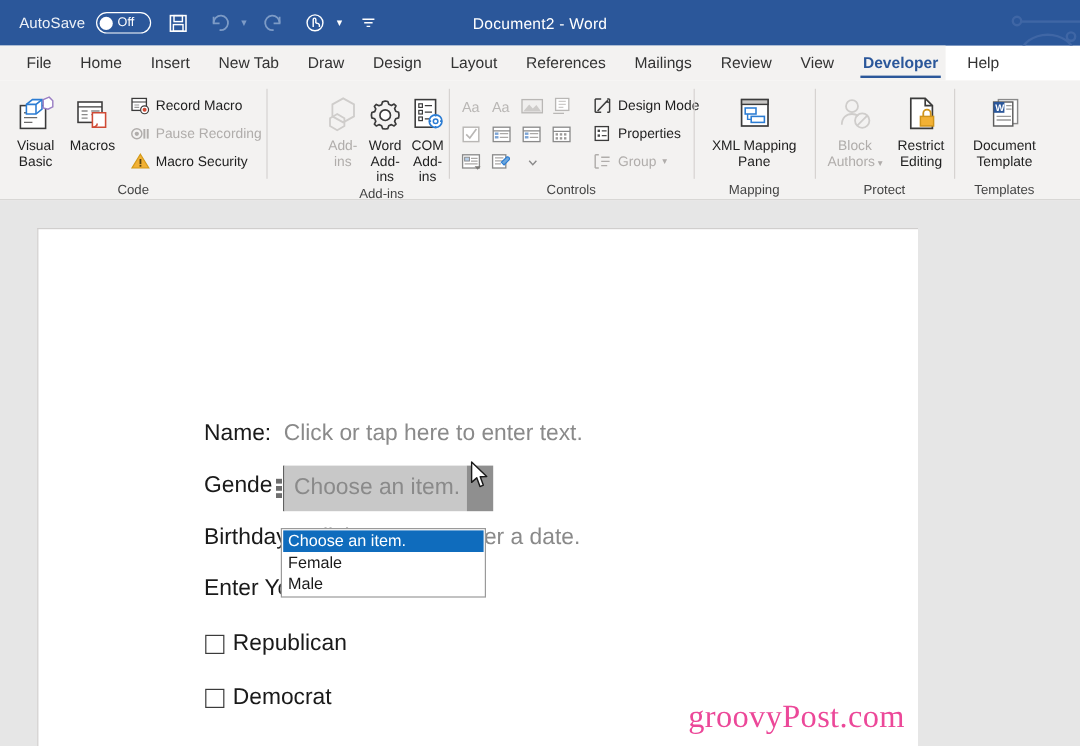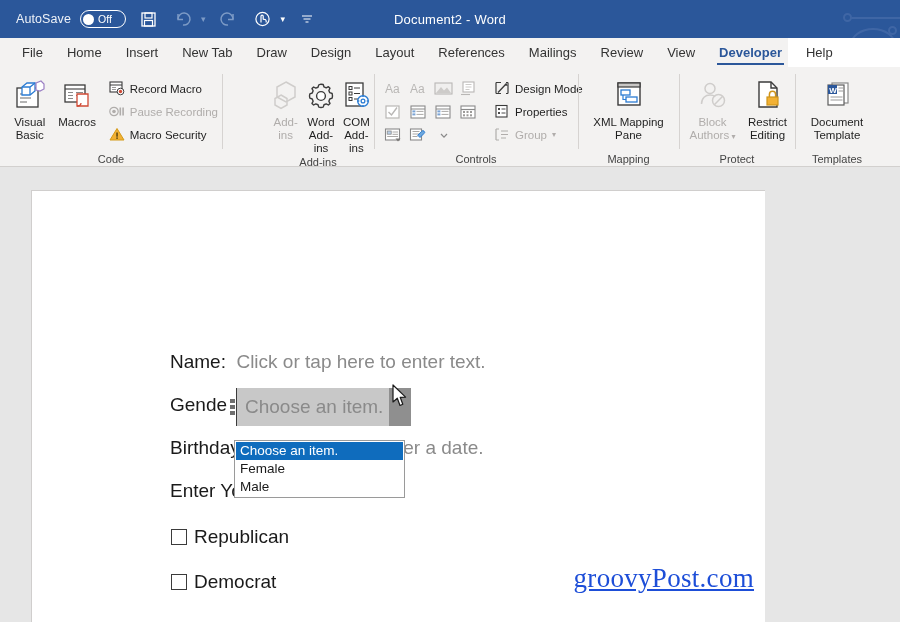--- a/index.html
+++ b/index.html
@@ -134,22 +134,22 @@
   }
   .dd-item { font-size: 13.5px; color: #1a1a1a; height: 18px; line-height: 18px; padding: 0 4px; }
   .dd-item.sel { background: #0f6cbd; color: #ffffff; }
 
   
   .cbrow { position: absolute; display: flex; align-items: center; gap: 7px; }
   .cbbox { width: 16px; height: 16px; border: 1.6px solid #3b3b3b; background: #ffffff; }
   .cblabel { font-size: 19px; color: #1a1a1a; }
 
   .watermark {
-    position: absolute; right: 11px; bottom: 28px;
-    font-family: "Liberation Serif", serif; font-size: 27px; color: #1d4ed8; letter-spacing: .3px; text-decoration: underline;
+    position: absolute; right: 11px; bottom: 9px;
+    font-family: "Liberation Serif", serif; font-size: 27px; color: #ec4899; letter-spacing: .3px;
   }
 
   
   .cursor { position: absolute; z-index: 60; pointer-events: none; }
 </style>
 </head>
 <body>
 
 <div id="app">
 

